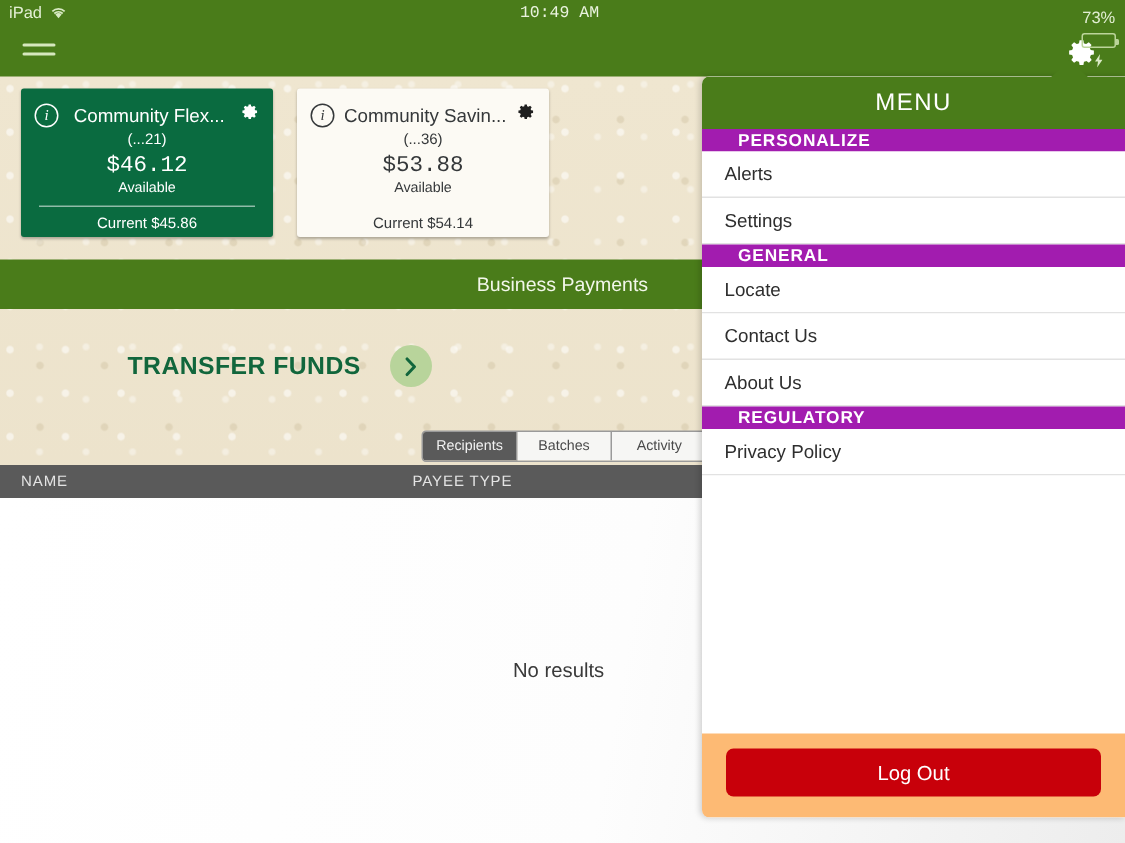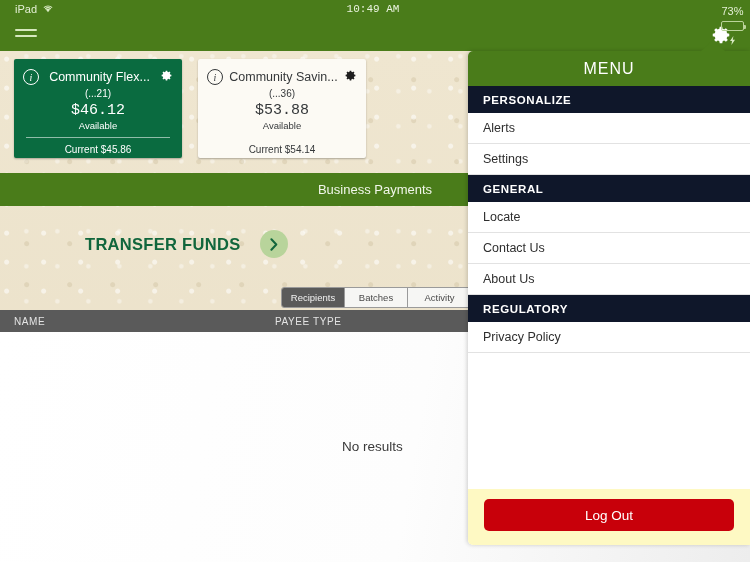--- a/index.html
+++ b/index.html
@@ -18,21 +18,21 @@
   
   .statusbar {
     position: absolute; top: 0; left: 0;
     width: 750px; height: 18px;
     background: #4A7C1A;
     color: #E3EFD4;
     font-size: 11px;
     display: flex; align-items: center;
     padding: 0 6px;
   }
-  .sb-left { display: flex; align-items: flex-start; gap: 5px; margin-left: 9px; }
+  .sb-left { display: flex; align-items: flex-start; gap: 5px; }
   .sb-center { position: absolute; left: 0; right: 4px; text-align: center; font-size: 11px; color: #EAF3DF; font-family: Liberation Mono, monospace; }
   .sb-right { margin-left: auto; display: flex; align-items: center; gap: 4px; position: relative; z-index: 2; flex-direction: column;}
   .wifi-ico { display: inline-block; }
   .batt {
     width: 23px; height: 10px; border: 1px solid #BBD49A; border-radius: 2px;
     position: relative; display: inline-block; padding: 1px;
   }
   .batt::after {
     content: ""; position: absolute; right: -3px; top: 3px;
     width: 2px; height: 4px; background: #BBD49A; border-radius: 0 1px 1px 0;
@@ -181,33 +181,33 @@
     border-right: 13px solid transparent;
     border-bottom: 12px solid #4A7C1A;
     z-index: 5;
   }
   .menu-title {
     height: 35px; background: #4A7C1A; color: #FFFFFF;
     font-size: 16px; letter-spacing: 1px;
     display: flex; align-items: center; justify-content: center;
   }
   .menu-sec {
-    height: 27px; background: #0f172a; color: #FFFFFF;
+    height: 15px; background: #a21caf; color: #FFFFFF;
     font-size: 11.5px; font-weight: bold; letter-spacing: .6px;
-    display: flex; align-items: center; padding-left: 15px;
+    display: flex; align-items: center; padding-left: 24px;
   }
   .menu-item {
     height: 31px; background: #FFFFFF; color: #2E2E2E;
     font-size: 12.5px;
     display: flex; align-items: center; padding-left: 15px;
     border-bottom: 1px solid #E2E2E2;
     cursor: pointer;
   }
   .menu-spacer { flex: 1; background: #FFFFFF; }
-  .logout-wrap { padding: 10px 16px 14px; background: #fef9c3; }
+  .logout-wrap { padding: 10px 16px 14px; background: #fdba74; }
   .logout-btn {
     width: 100%; height: 32px;
     background: #C8000A; color: #FFFFFF;
     border: none; border-radius: 5px;
     font-size: 13.5px; cursor: pointer;
     font-family: "Liberation Sans", sans-serif;
   }
 </style>
 </head>
 <body>

